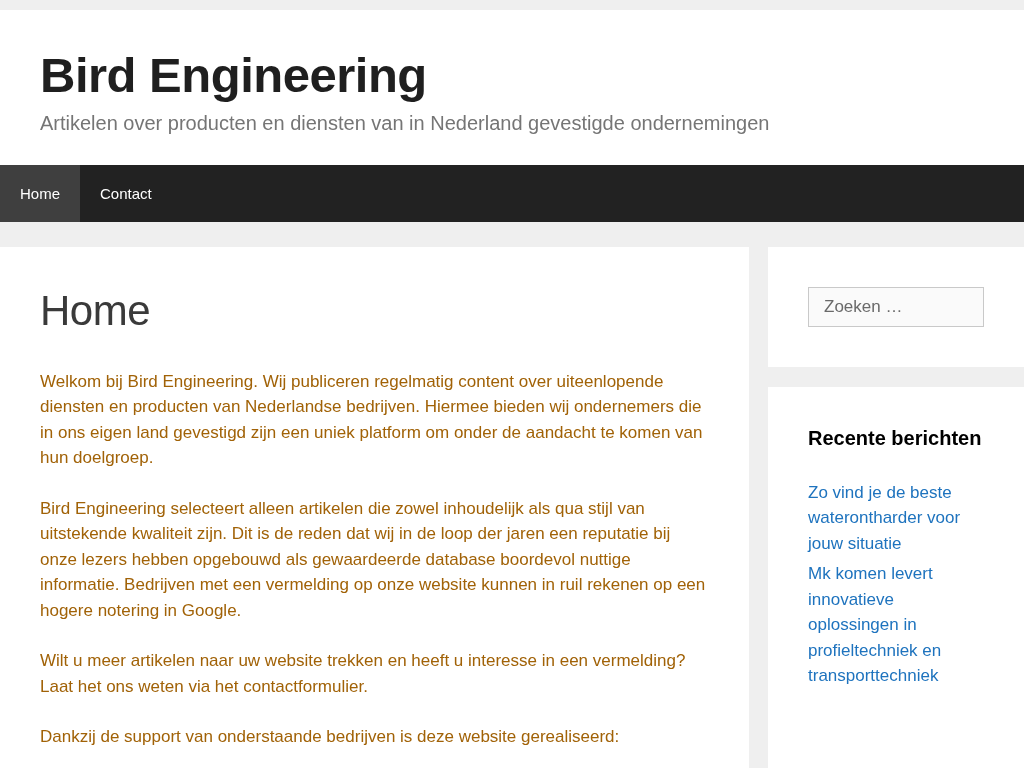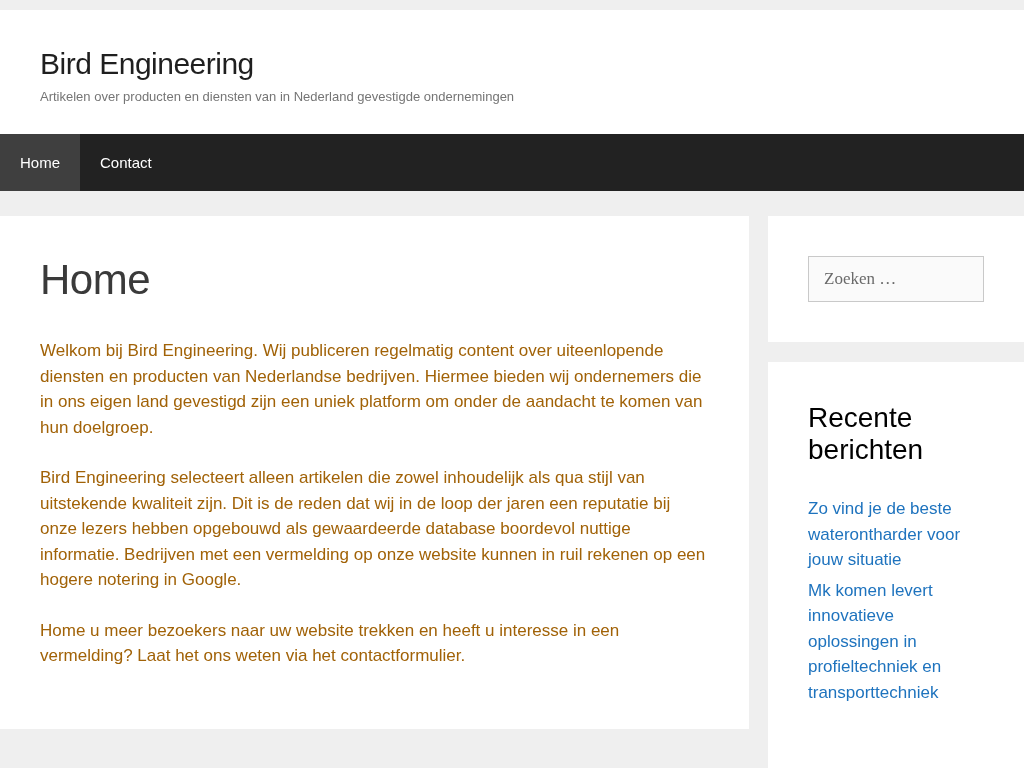--- a/index.html
+++ b/index.html
@@ -8,28 +8,28 @@
     background: #efefef;
     font-family: "Liberation Sans", sans-serif;
   }
   
   .site-header {
     background: #ffffff;
     margin-top: 10px;
     padding: 36px 40px 30px 40px;
   }
   .site-title {
-    font-size: 30px;
-    font-weight: 400;
+    font-size: 49px;
+    font-weight: 700;
     color: #1f1f1f;
     letter-spacing: -0.5px;
     line-height: 1.2;
   }
   .site-tagline {
-    font-size: 13px;
+    font-size: 20px;
     color: #757575;
     margin-top: 7px;
   }
   
   .main-nav {
     background: #222222;
     height: 57px;
     display: flex;
     align-items: stretch;
   }
@@ -76,33 +76,33 @@
     flex-direction: column;
   }
   .widget {
     background: #ffffff;
     padding: 40px;
   }
   .widget + .widget { margin-top: 20px; }
   .widget-recent { min-height: 430px; }
   .search-input {
     width: 100%;
-    height: 46px;
+    height: 40px;
     padding: 10px 15px;
     font-size: 17px;
-    font-family: Liberation Serif, serif;
+    font-family: Liberation Sans, sans-serif;
     color: #555555;
     background: #fafafa;
     border: 1px solid #c9c9c9;
     outline: none;
   }
   .search-input::placeholder { color: #6a6a6a; opacity: 1; }
   .widget-title {
-    font-size: 28px;
-    font-weight: 400;
+    font-size: 20px;
+    font-weight: 700;
     color: #000000;
     margin-bottom: 30px;
   }
   .recent-list { list-style: none; }
   .recent-list li { margin-bottom: 5px; }
   .recent-list a {
     display: block;
     color: #1e73be;
     font-size: 17px;
     line-height: 1.5;
@@ -122,21 +122,22 @@
   <a class="nav-item active">Home</a>
   <a class="nav-item">Contact</a>
 </nav>
 
 <div class="content-wrap">
 
   <main class="main-content">
     <h1 class="entry-title">Home</h1>
     <p>Welkom bij Bird Engineering. Wij publiceren regelmatig content over uiteenlopende diensten en producten van Nederlandse bedrijven. Hiermee bieden wij ondernemers die in ons eigen land gevestigd zijn een uniek platform om onder de aandacht te komen van hun doelgroep.</p>
     <p>Bird Engineering selecteert alleen artikelen die zowel inhoudelijk als qua stijl van uitstekende kwaliteit zijn. Dit is de reden dat wij in de loop der jaren een reputatie bij onze lezers hebben opgebouwd als gewaardeerde database boordevol nuttige informatie. Bedrijven met een vermelding op onze website kunnen in ruil rekenen op een hogere notering in Google.</p>
-    <p>Home u meer bezoekers naar uw website trekken en heeft u interesse in een vermelding? Laat het ons weten via het contactformulier.</p>
+    <p>Wilt u meer artikelen naar uw website trekken en heeft u interesse in een vermelding? Laat het ons weten via het contactformulier.</p>
+    <p>Dankzij de support van onderstaande bedrijven is deze website gerealiseerd:</p>
   </main>
 
   <aside class="sidebar">
 
     <div class="widget">
       <input type="text" class="search-input" placeholder="Zoeken …" style="">
     </div>
 
     <div class="widget widget-recent">
       <h2 class="widget-title">Recente berichten</h2>

